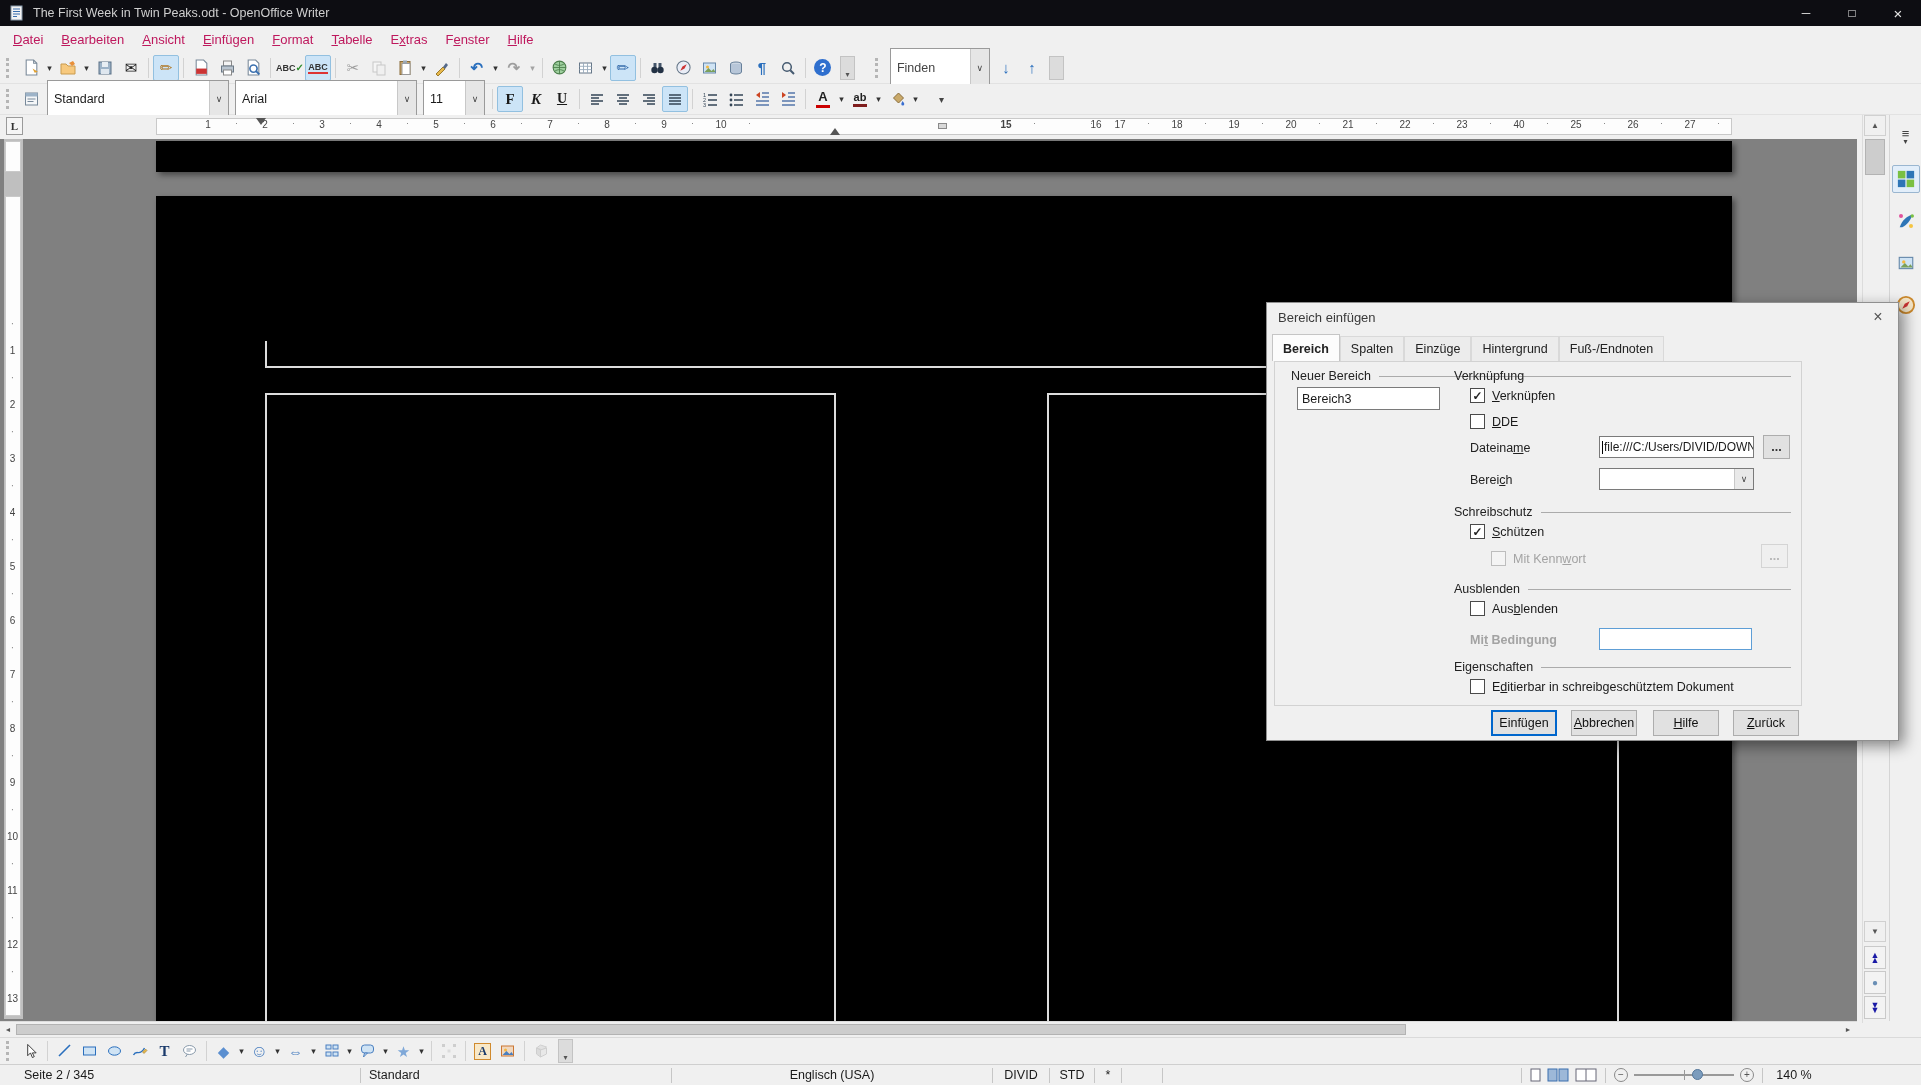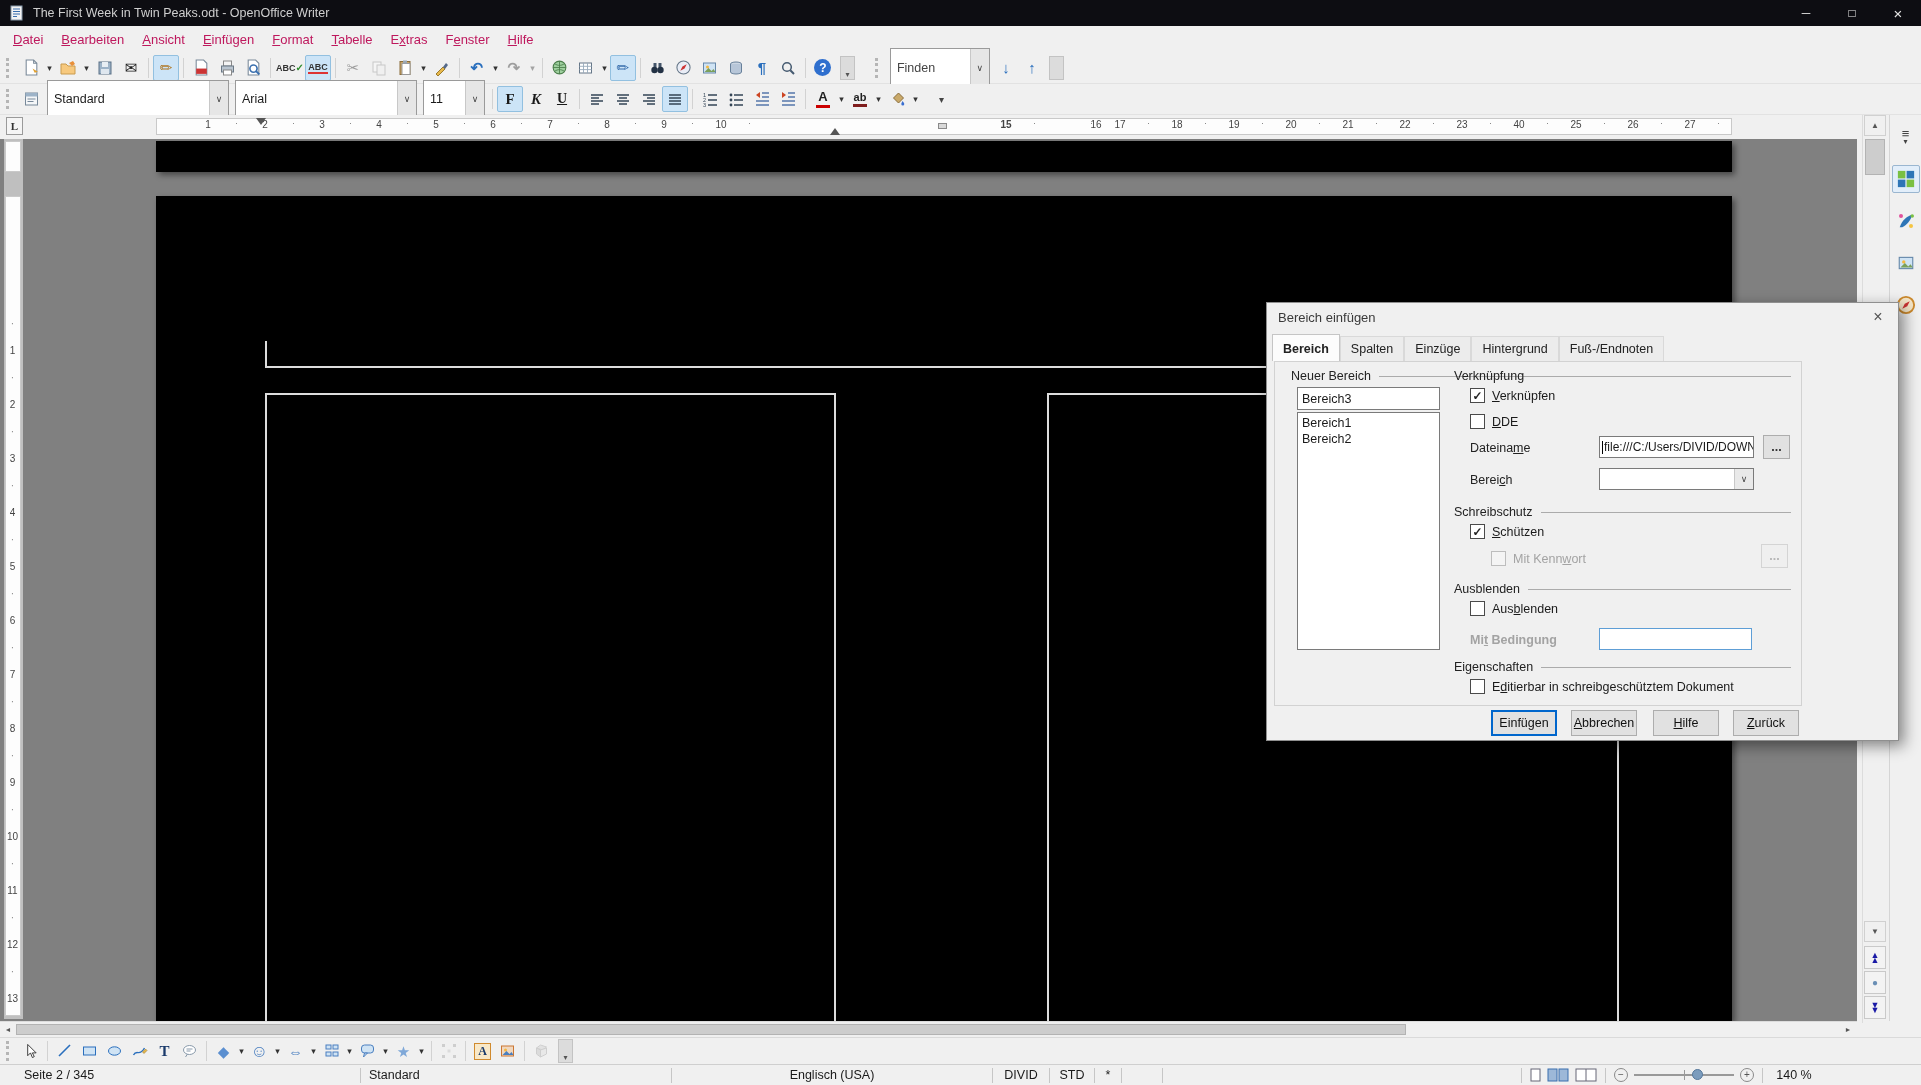--- a/index.html
+++ b/index.html
@@ -762,24 +762,20 @@
     </div>
   <div class="dlg-pane"></div>
 
   <div class="grp" style="left:24px; top:66px; width:272px;">
       <span>Neuer Bereich</span>
       <i class="rule"></i>
     </div>
   <div class="listedit">
       <span>Bereich3</span>
     </div>
-  <div class="listbox" id="sectionlist">
-      <div>Bereich1</div>
-      <div>Bereich2</div>
-    </div>
 
   <div class="grp" style="left:187px; top:66px; width:337px;">
       <span>Verknüpfung</span>
       <i class="rule"></i>
     </div>
   <label class="cbrow" style="left:203px; top:85px;">
       <span class="cb">✓</span>
       <span class="cbl"><u>V</u>erknüpfen</span>
     </label>
   <label class="cbrow" style="left:203px; top:111px;">

